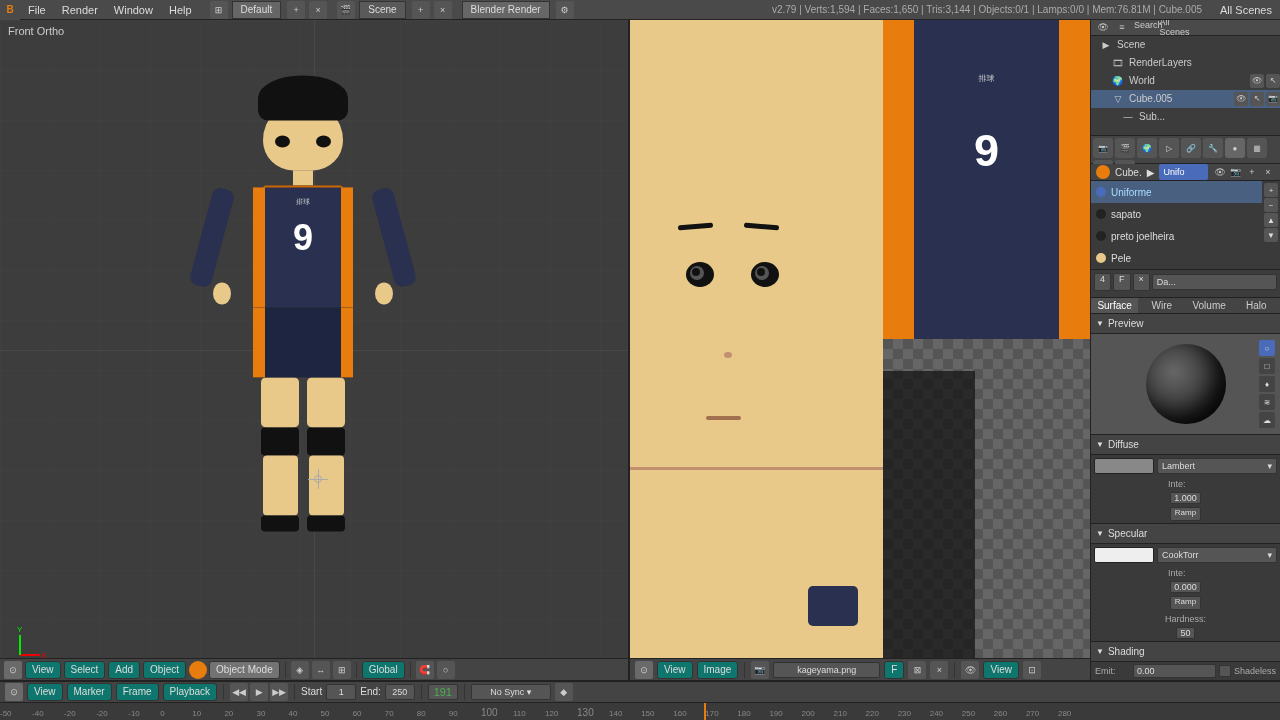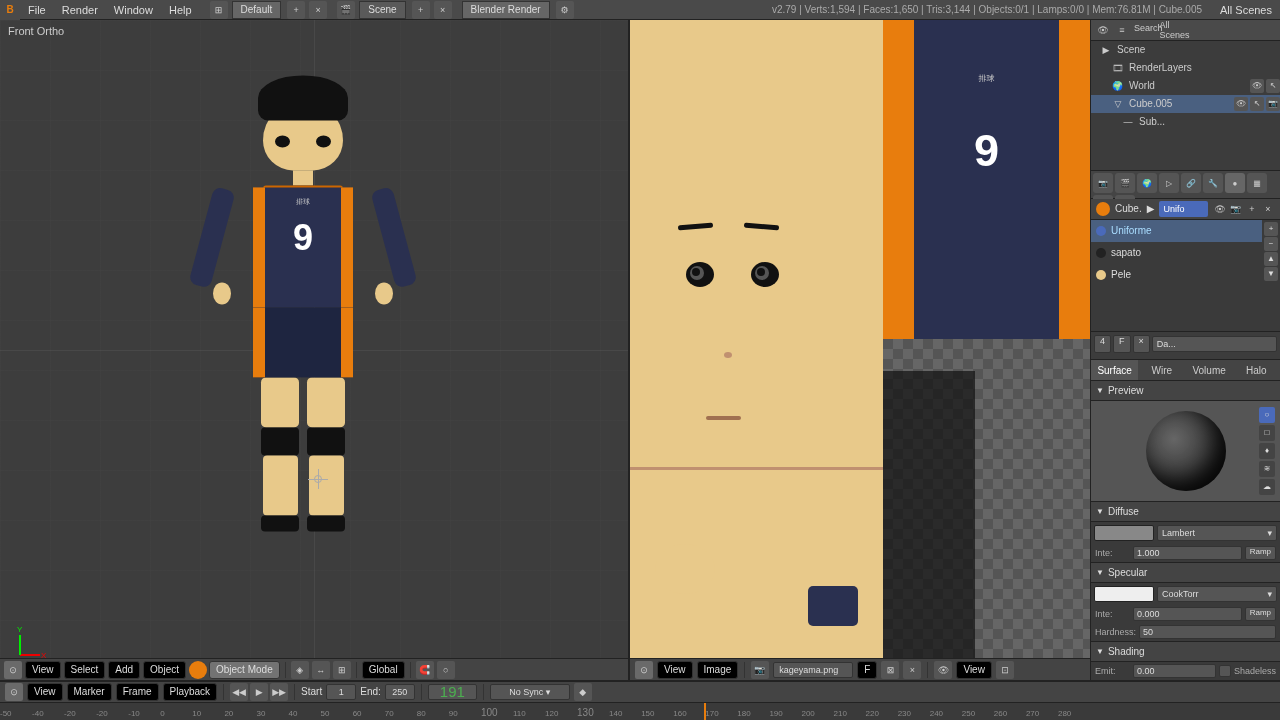--- a/index.html
+++ b/index.html
@@ -471,20 +471,21 @@
       padding: 0 4px;
       font-size: 9px;
       color: #ddd;
       cursor: pointer;
     }
     .param-row {
       display: flex;
       align-items: center;
       padding: 2px 4px;
       gap: 3px;
+      flex-direction: column;
     }
     .param-label {
       font-size: 9px;
       color: #aaa;
       min-width: 35px;
     }
     .param-value {
       flex: 1;
       height: 14px;
       background: #555;
@@ -513,21 +514,21 @@
       border-top: 1px solid #222;
     }
 
     
     .shading-section {
       background: #3a3a3a;
       border-top: 1px solid #222;
     }
     .toolbar-btn {
       height: 18px;
-      background: #000000;
+      background: #0f766e;
       border: 1px solid #333;
       border-radius: 3px;
       display: flex;
       align-items: center;
       padding: 0 6px;
       font-size: 10px;
       color: #ddd;
       cursor: pointer;
     }
     .mode-dropdown {
@@ -870,21 +871,21 @@
 
       <div style="position:absolute;right:25%;bottom:0;width:20%;height:45%;background:#111;opacity:0.7;"></div>
     </div>
 
     <div class="uv-bottom-toolbar" style="position:static;">
       <div class="icon-btn active">⊙</div>
       <div class="toolbar-btn">View</div>
       <div class="toolbar-btn">Image</div>
       <div class="separator"></div>
       <div class="icon-btn">📷</div>
-      <div style="height:16px;background:#555;border:1px solid #333;border-radius:2px;display:flex;align-items:center;padding:0 5px;font-size:9px;color:#ddd;min-width:80px;">kageyama.png</div>
+      <div style="height:16px;background:#555;border:1px solid #333;border-radius:2px;display:flex;align-items:center;padding:0 23px;font-size:9px;color:#ddd;min-width:80px;">kageyama.png</div>
       <div class="toolbar-btn">F</div>
       <div class="icon-btn">⊠</div>
       <div class="icon-btn">×</div>
       <div class="separator"></div>
       <div class="icon-btn">👁</div>
       <div class="toolbar-btn">View</div>
       <div class="icon-btn">⊡</div>
     </div>
   </div>
 
@@ -966,20 +967,24 @@
       <div class="material-list">
         <div class="material-item selected">
           <div class="material-color-dot" style="background:#4a6aba;"></div>
           <span>Uniforme</span>
         </div>
         <div class="material-item">
           <div class="material-color-dot" style="background:#222;"></div>
           <span>sapato</span>
         </div>
         <div class="material-item">
+          <div class="material-color-dot" style="background:#222;"></div>
+          <span>preto joelheira</span>
+        </div>
+        <div class="material-item">
           <div class="material-color-dot" style="background:#e8c98a;"></div>
           <span>Pele</span>
         </div>
       </div>
       <div class="material-list-buttons">
         <div class="mat-list-btn">+</div>
         <div class="mat-list-btn">−</div>
         <div class="mat-list-btn">▲</div>
         <div class="mat-list-btn">▼</div>
       </div>
@@ -1089,21 +1094,21 @@
       <div class="icon-btn">◀◀</div>
       <div class="icon-btn">▶</div>
       <div class="icon-btn">▶▶</div>
     </div>
     <div class="separator"></div>
     <span>Start</span>
     <div style="width:30px;height:16px;background:#555;border:1px solid #333;border-radius:2px;font-size:9px;color:#ddd;display:flex;align-items:center;justify-content:center;">1</div>
     <span>End:</span>
     <div style="width:30px;height:16px;background:#555;border:1px solid #333;border-radius:2px;font-size:9px;color:#ddd;display:flex;align-items:center;justify-content:center;">250</div>
     <div class="separator"></div>
-    <div style="width:49px;height:16px;background:#555;border:1px solid #333;border-radius:2px;font-size:15px;color:#4CAF50;display:flex;align-items:center;justify-content:center;">191</div>
+    <div style="width:30px;height:16px;background:#555;border:1px solid #333;border-radius:2px;font-size:11px;color:#4CAF50;display:flex;align-items:center;justify-content:center;">191</div>
     <div class="separator"></div>
     <div style="width:80px;height:16px;background:#555;border:1px solid #333;border-radius:2px;font-size:9px;color:#ddd;display:flex;align-items:center;justify-content:center;">No Sync ▾</div>
     <div class="icon-btn">◆</div>
   </div>
 
   <div style="height:18px;background:#3a3a3a;position:relative;overflow:hidden;display:flex;align-items:center;">
 
     <div id="ruler-container" style="position:absolute;left:0;top:0;width:100%;height:100%;display:flex;align-items:flex-end;">
     <div style="position: absolute; font-size: 8px; color: rgb(136, 136, 136); bottom: 2px; left: 0px;">-50</div>
         <div style="position: absolute; font-size: 8px; color: rgb(136, 136, 136); bottom: 2px; left: 32.0588px;">-40</div>

